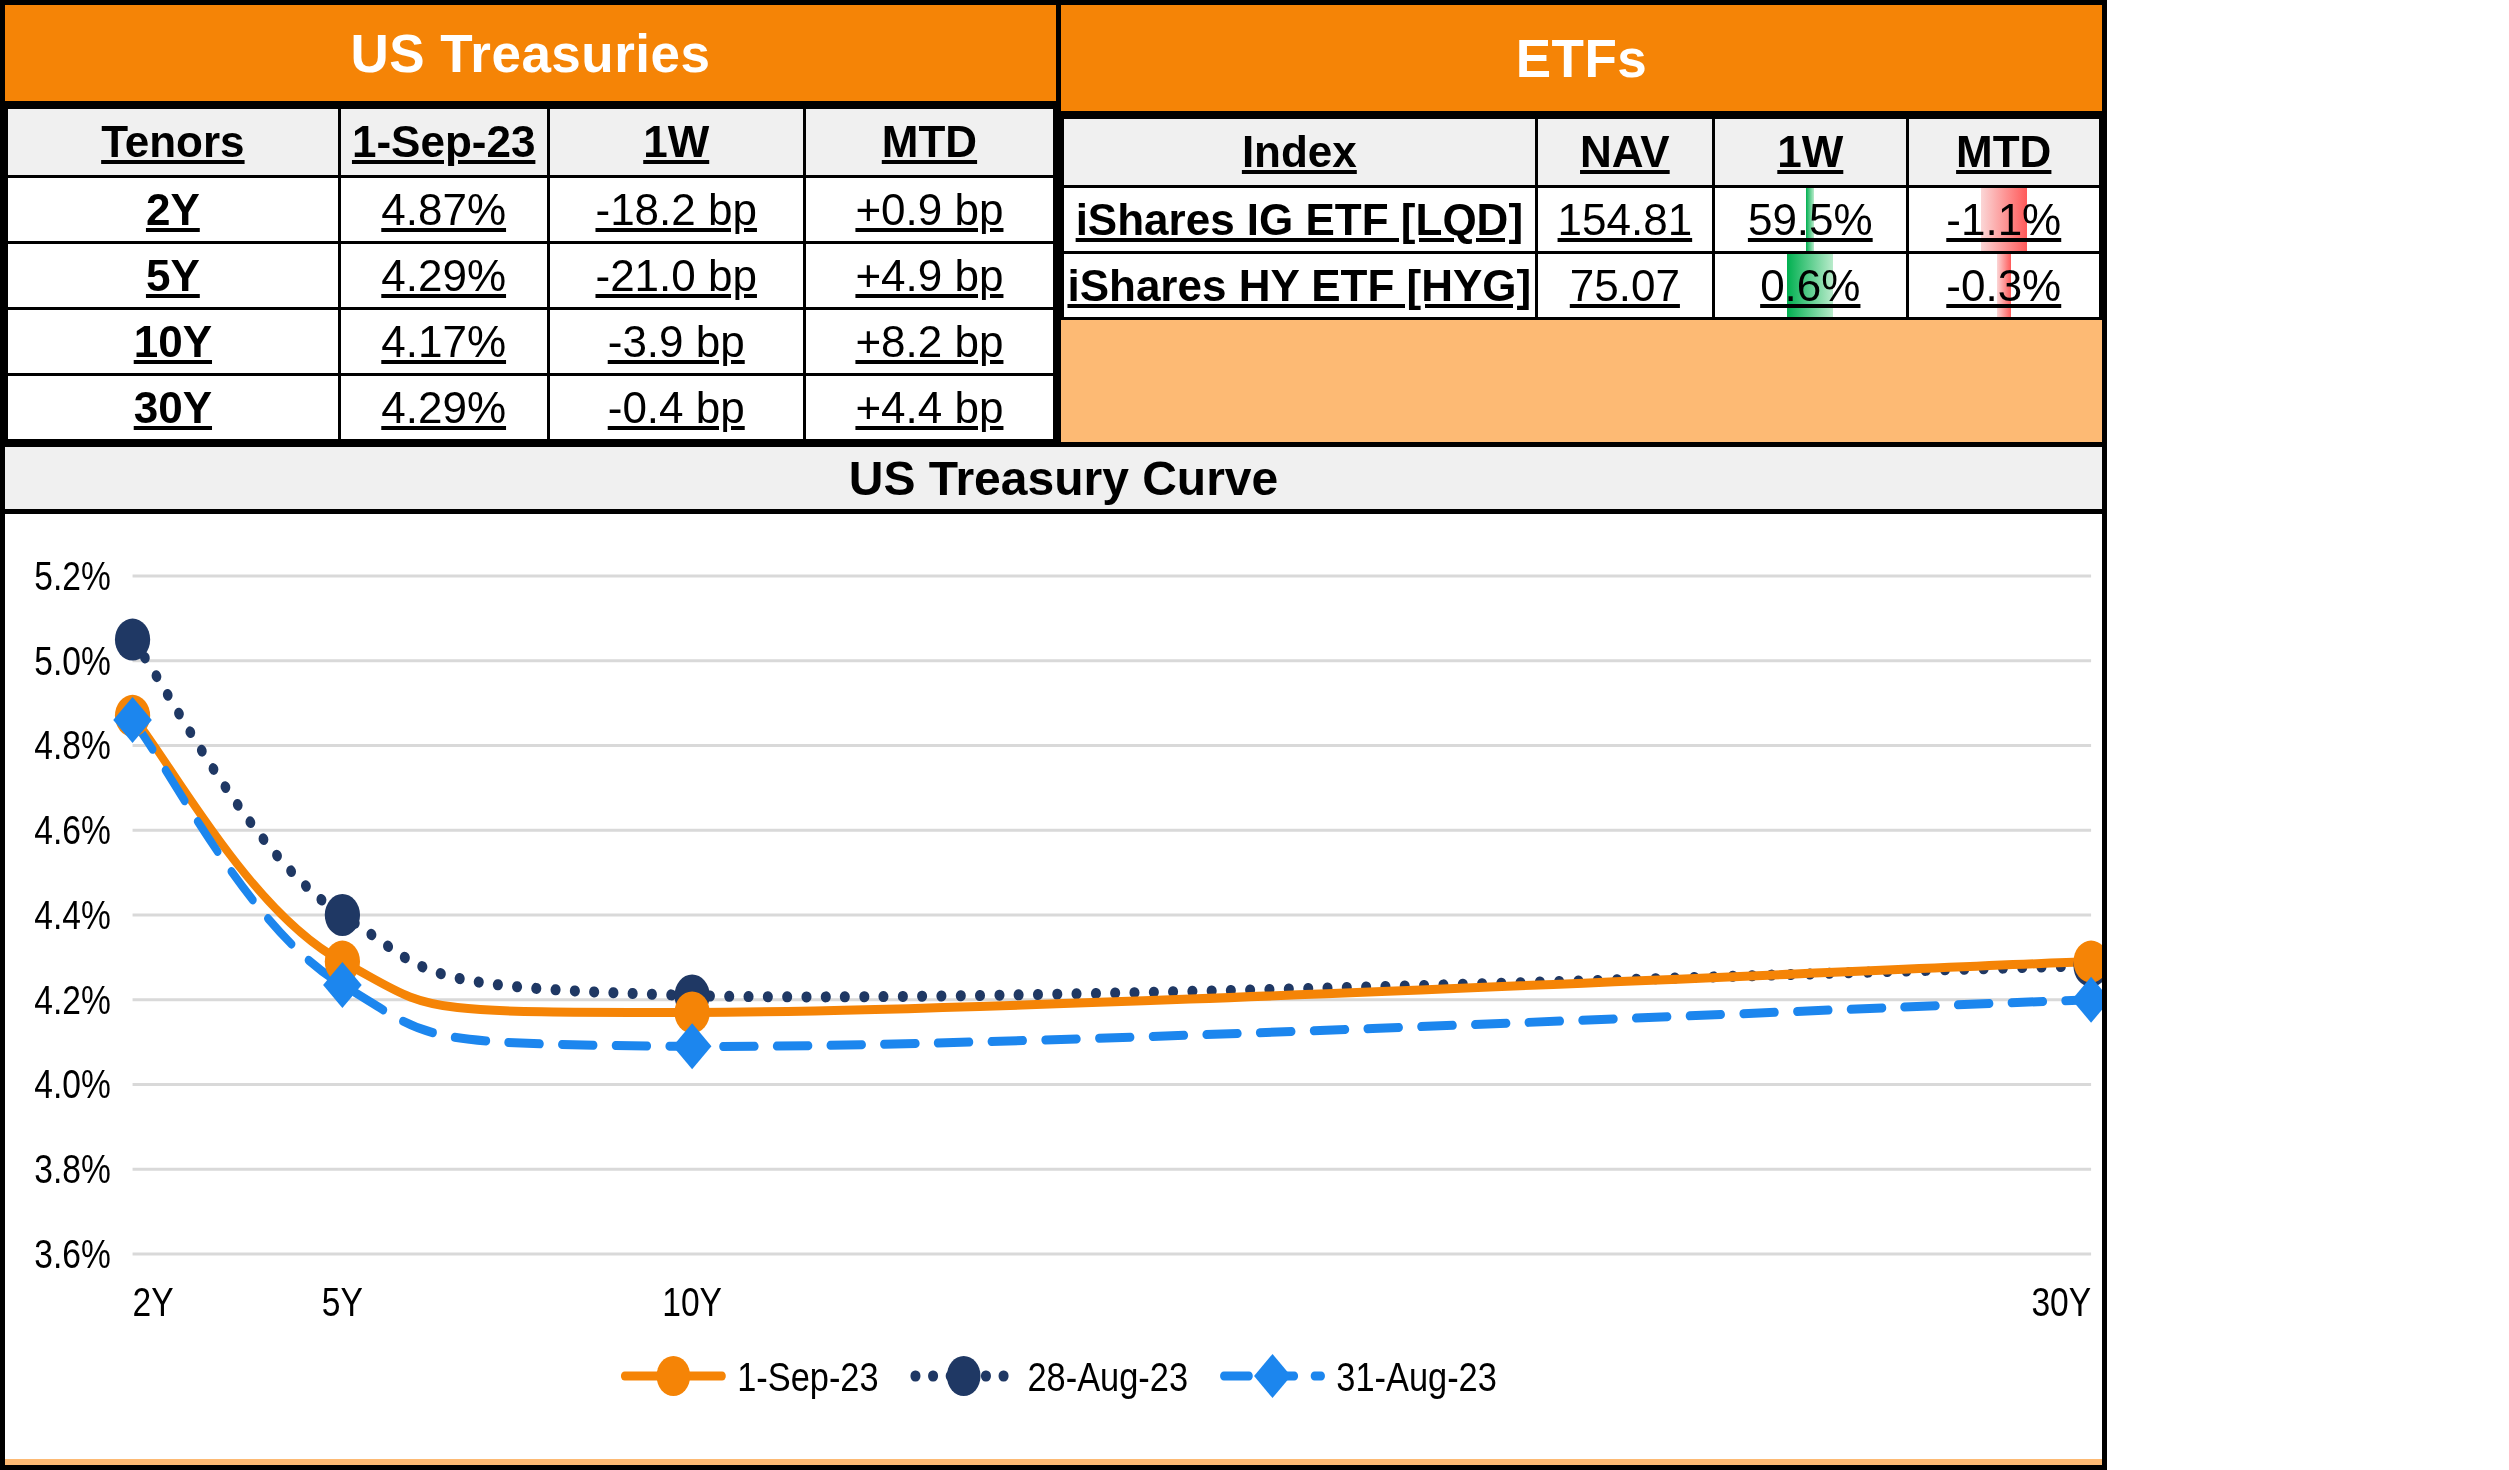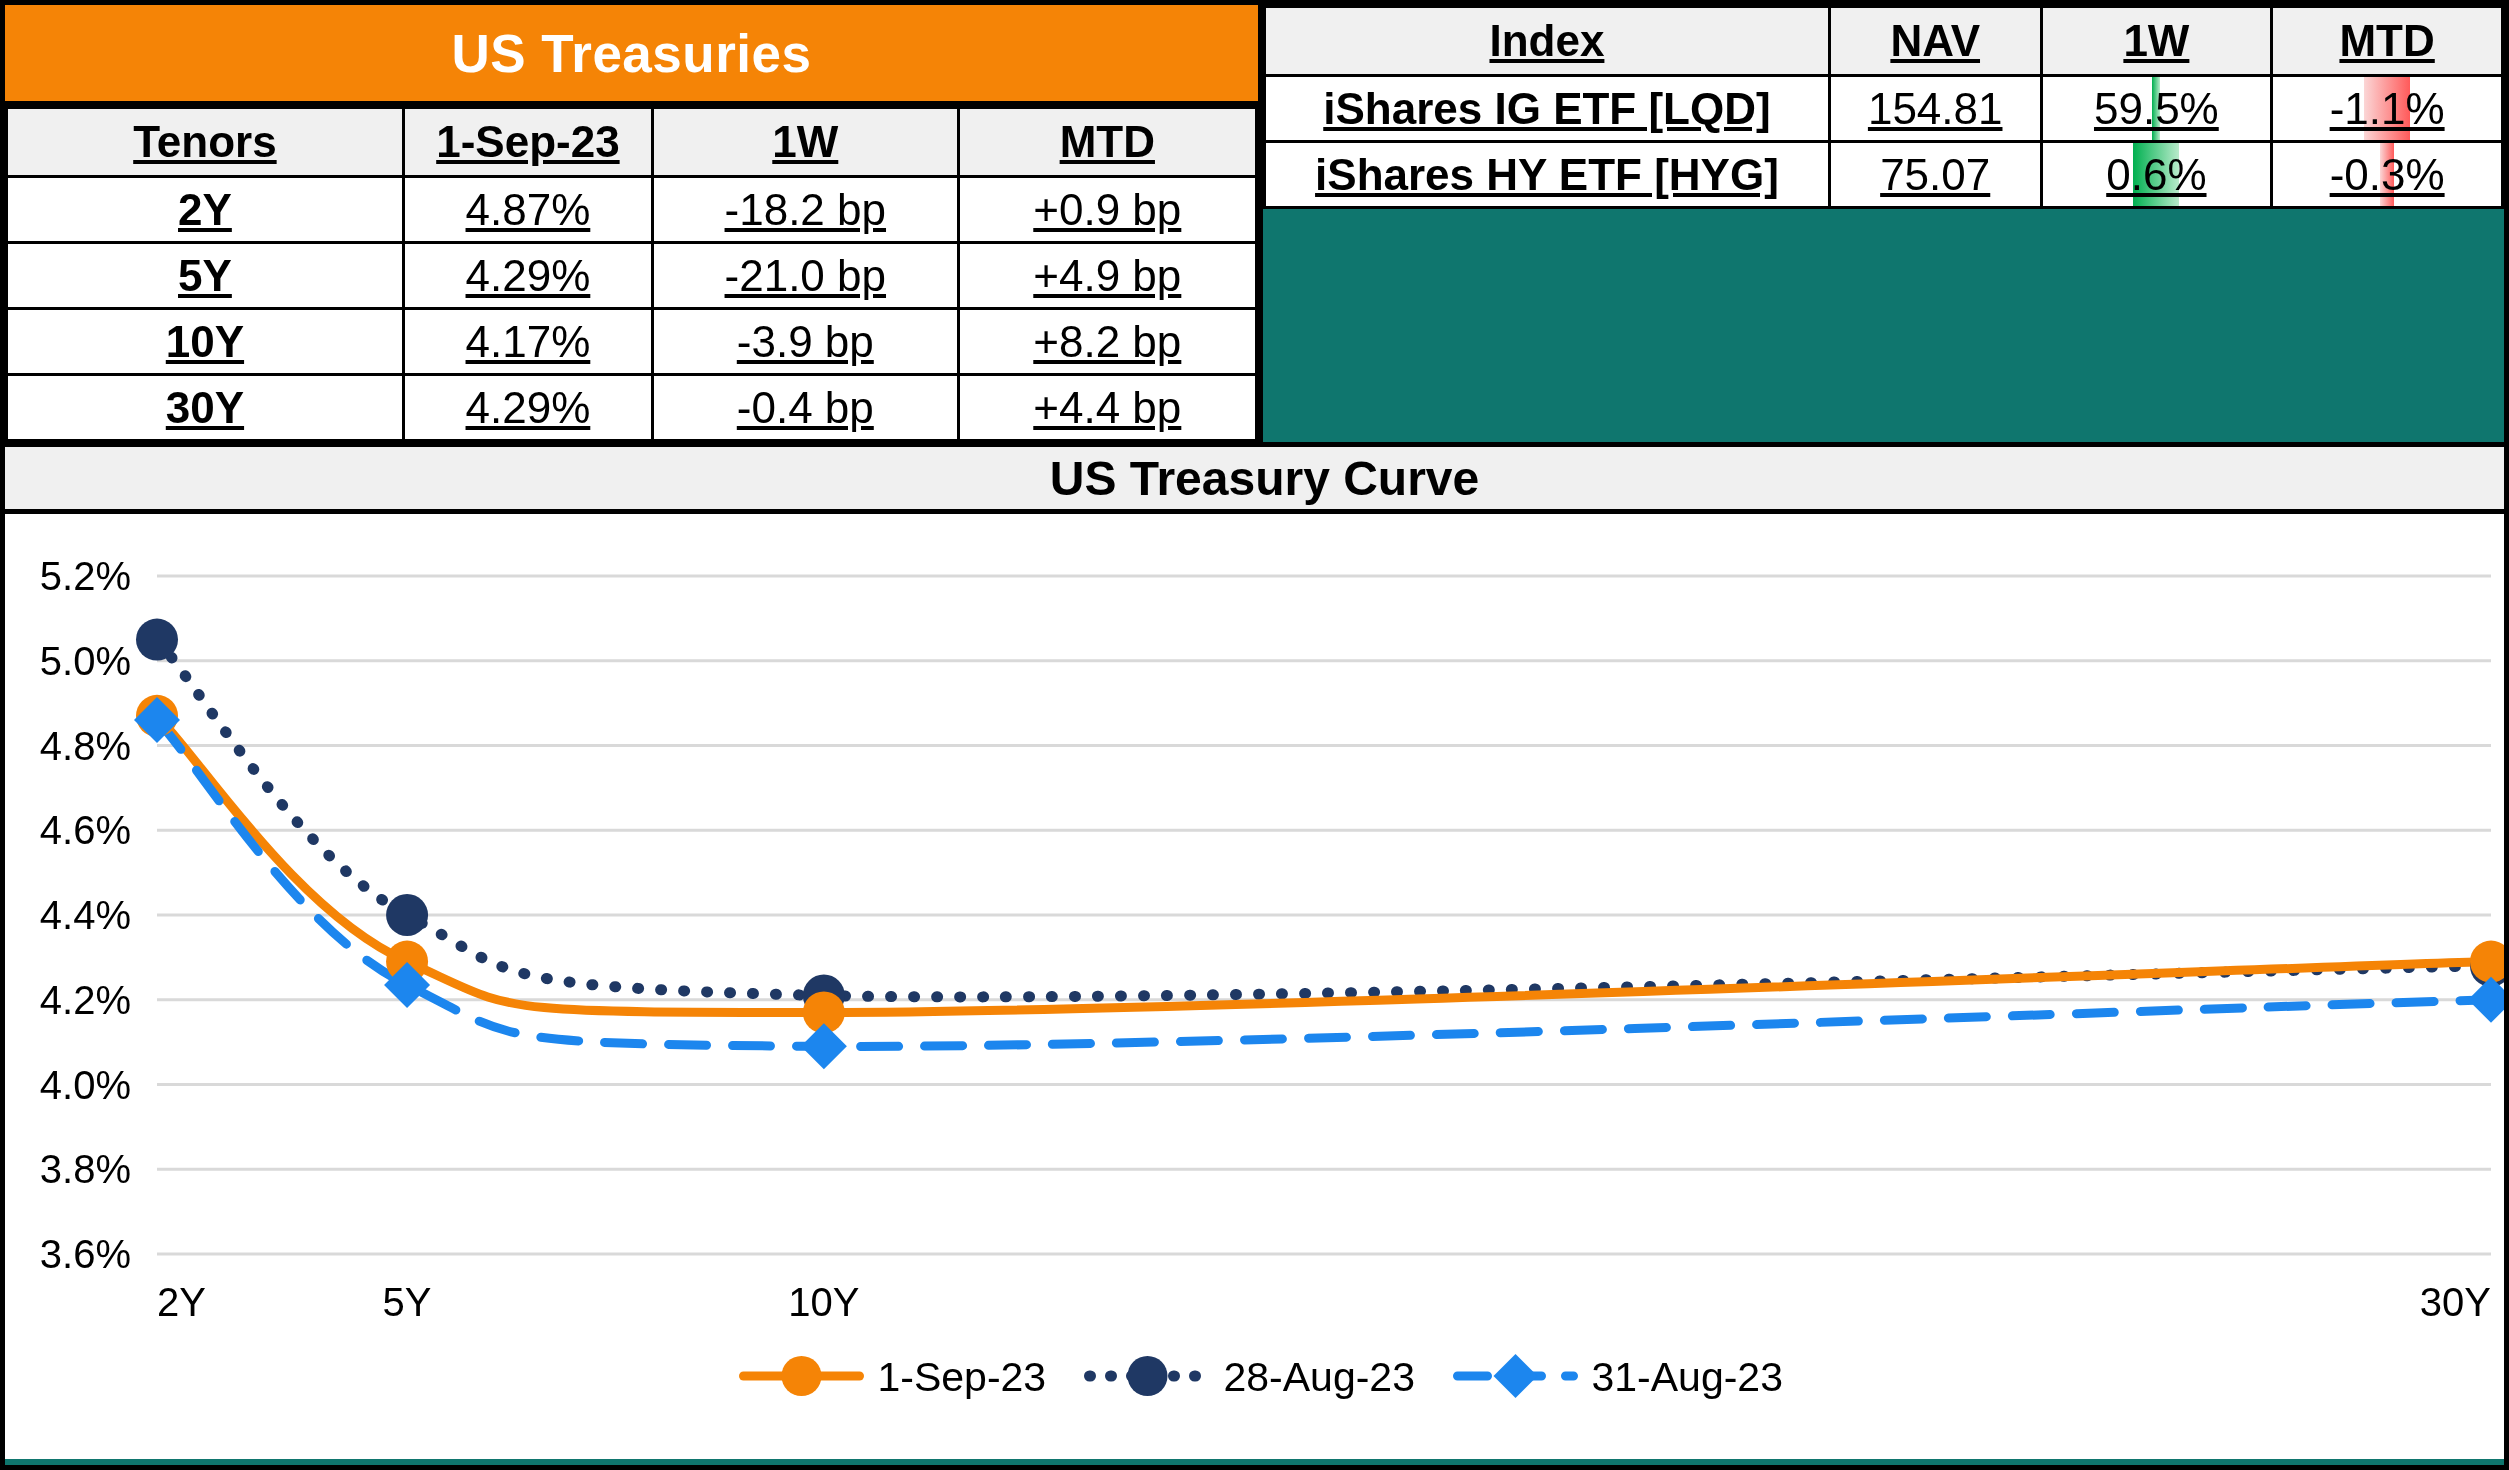--- a/index.html
+++ b/index.html
@@ -8,26 +8,26 @@
     background: #ffffff;
   }
   body {
     width: 2509px;
     height: 1470px;
     font-family: "Liberation Sans", sans-serif;
     overflow: hidden;
   }
 
   .dashboard {
-    width: 2509px;
+    width: 2107px;
     height: 1470px;
     position: relative;
     box-sizing: border-box;
     border: 5px solid #000000;
-    background: #0f766e;
+    background: #fdba74;
   }
 
   
   .tables-strip {
     display: flex;
     width: 100%;
     height: 437px;
     box-sizing: border-box;
   }
   .table-block {
@@ -184,20 +184,21 @@
             <td class="tnr">30Y</td>
             <td>4.29%</td>
             <td class="neg-green">-0.4 bp</td>
             <td class="pos-red">+4.4 bp</td>
           </tr>
         </tbody>
       </table>
     </div>
 
     <div class="table-block tbl-etfs">
+      <div class="band-title">ETFs</div>
       <table class="grid">
         <colgroup>
           <col class="e-idx">
             <col class="e-nav">
             <col class="e-1w">
             <col class="e-mtd">
         </colgroup>
         <thead>
           <tr>
             <th>Index</th>

